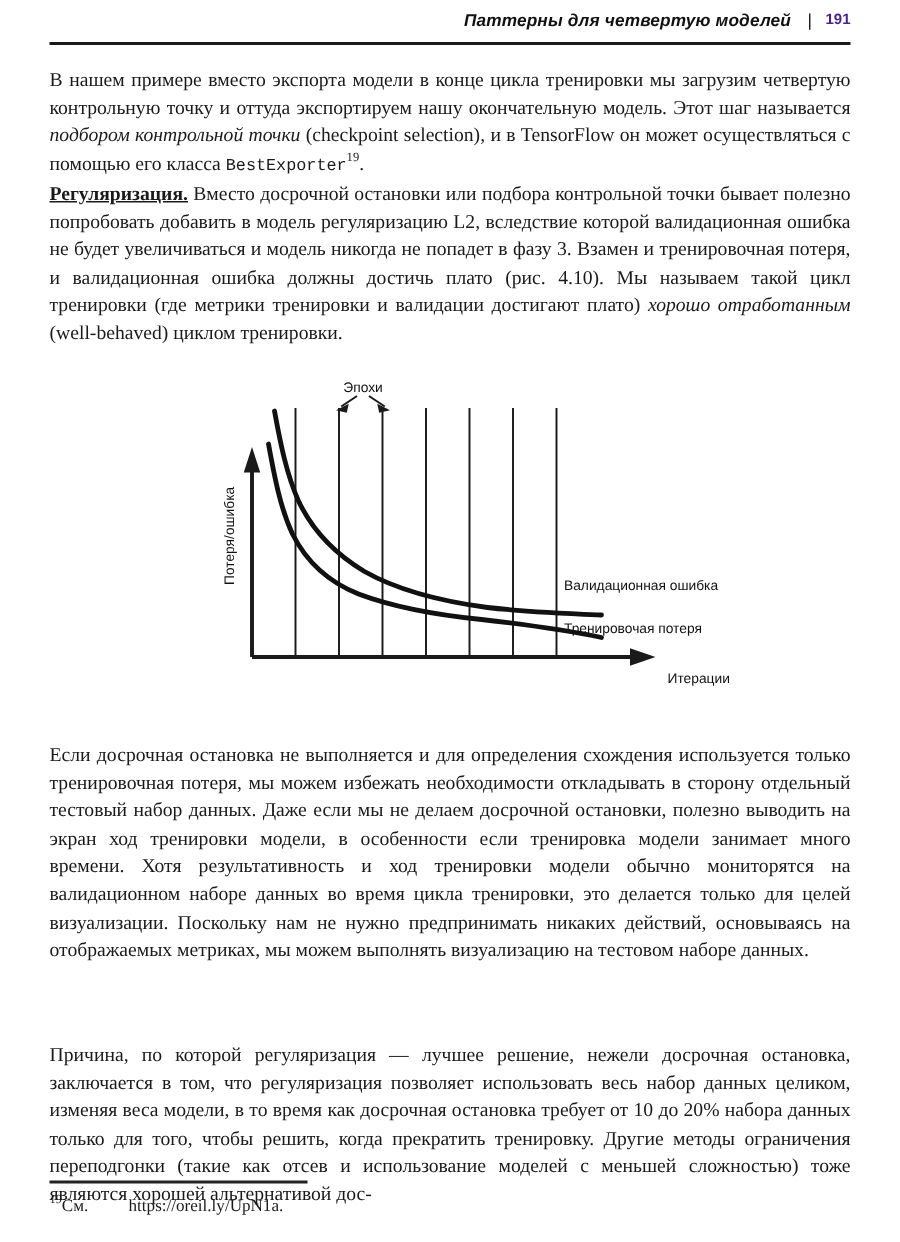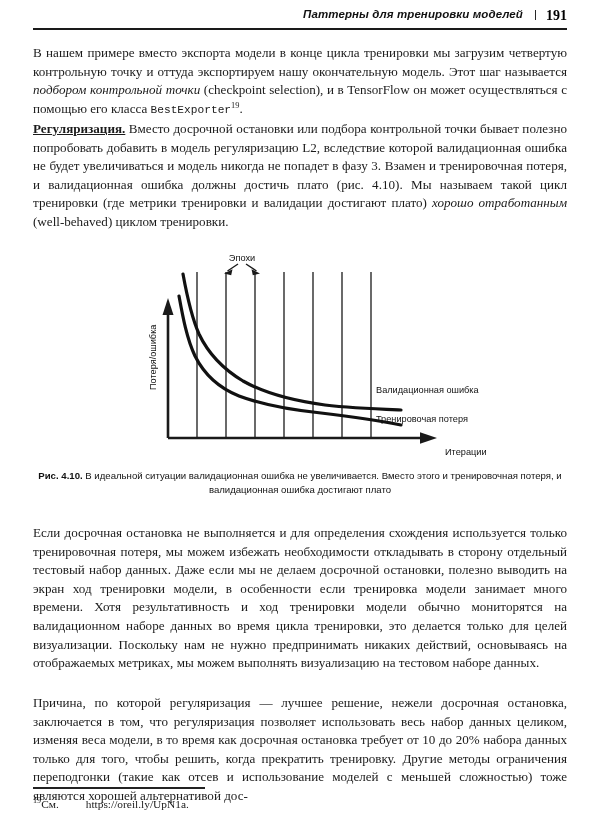--- a/index.html
+++ b/index.html
@@ -36,24 +36,24 @@
     font-family: "Liberation Sans", sans-serif;
     color: #111;
   }
   #page-header .head-sep {
     font-size: 11.5px;
     font-family: "Liberation Sans", sans-serif;
     color: #111;
     margin: 0 9px 0 11px;
   }
   #page-header .head-page {
-    font-size: 14px;
+    font-size: 10px;
     font-weight: bold;
-    font-family: Liberation Serif, serif;
-    color: #000000;
+    font-family: Liberation Sans, sans-serif;
+    color: #4c1d95;
   }
   #header-rule {
     position: absolute;
     left: 33px;
     top: 28px;
     width: 534px;
     height: 2px;
     background: #1a1a1a;
   }
 
@@ -78,21 +78,21 @@
     font-size: 11.2px;
   }
   sup.fn {
     font-size: 8.4px;
     vertical-align: super;
     line-height: 0;
   }
 
   #para-1 { top: 44px; }
   #para-2 { top: 120px; }
-  #para-3 { top: 524px; }
+  #para-3 { top: 494px; }
   #para-4 { top: 646px; margin-top: 48px; }
 
   
   #figure-410 {
     position: absolute;
     left: 33px;
     top: 250px;
     width: 534px;
   }
   #chart-area {
@@ -132,21 +132,21 @@
     font-size: 8.2px;
     vertical-align: super;
     line-height: 0;
   }
   #footnote .fn-url { font-weight: normal; margin-left: 24px; }
 </style>
 </head>
 <body>
 
 <div id="page-header">
-  <span class="head-title">Паттерны для тренировки моделей</span>
+  <span class="head-title">Паттерны для четвертую моделей</span>
   <span class="head-sep">|</span>
   <span class="head-page">191</span>
 </div>
 <div id="header-rule"></div>
 
 <div class="content" id="para-1">
   <p class="bodytext"><span>В нашем примере вместо экспорта модели в конце цикла тренировки мы загрузим четвертую контрольную точку и оттуда экспортируем нашу окончательную модель. Этот шаг называется </span><span class="ital">подбором контрольной точки</span><span> (checkpoint selection), и в TensorFlow он может осуществляться с помощью его класса </span><span class="mono">BestExporter</span><sup class="fn">19</sup><span>.</span></p>
 </div>
 
 <div class="content" id="para-2">
@@ -195,21 +195,20 @@
                C 233,144 262,151 292,155 C 318,158 344,159 368,160"></path>
 
       <path fill="none" stroke="#111111" stroke-width="3.2" stroke-linecap="round" d="M 146,46 C 150,68 154,89 162,106 C 171,124 186,138 206,146
                C 230,155 258,160 288,163 C 314,166 344,170 368,175"></path>
 
       <text x="343" y="143" font-family="Liberation Sans, sans-serif" font-size="9.2" fill="#111">Валидационная ошибка</text>
       <text x="343" y="172" font-family="Liberation Sans, sans-serif" font-size="9.2" fill="#111">Тренировочая потеря</text>
     </svg>
   </div>
 
-  <figcaption id="figure-caption"><span class="cap-num">Рис. 4.10.</span><span> В идеальной ситуации валидационная ошибка не увеличивается. Вместо этого и тренировочная потеря, и валидационная ошибка достигают плато</span></figcaption>
 </figure>
 
 <div class="content" id="para-3">
   <p class="bodytext">Если досрочная остановка не выполняется и для определения схождения используется только тренировочная потеря, мы можем избежать необходимости откладывать в сторону отдельный тестовый набор данных. Даже если мы не делаем досрочной остановки, полезно выводить на экран ход тренировки модели, в особенности если тренировка модели занимает много времени. Хотя результативность и ход тренировки модели обычно мониторятся на валидационном наборе данных во время цикла тренировки, это делается только для целей визуализации. Поскольку нам не нужно предпринимать никаких действий, основываясь на отображаемых метриках, мы можем выполнять визуализацию на тестовом наборе данных.</p>
 </div>
 
 <div class="content" id="para-4">
   <p class="bodytext">Причина, по которой регуляризация — лучшее решение, нежели досрочная остановка, заключается в том, что регуляризация позволяет использовать весь набор данных целиком, изменяя веса модели, в то время как досрочная остановка требует от 10 до 20% набора данных только для того, чтобы решить, когда прекратить тренировку. Другие методы ограничения переподгонки (такие как отсев и использование моделей с меньшей сложностью) тоже являются хорошей альтернативой дос-</p>
 </div>
 

